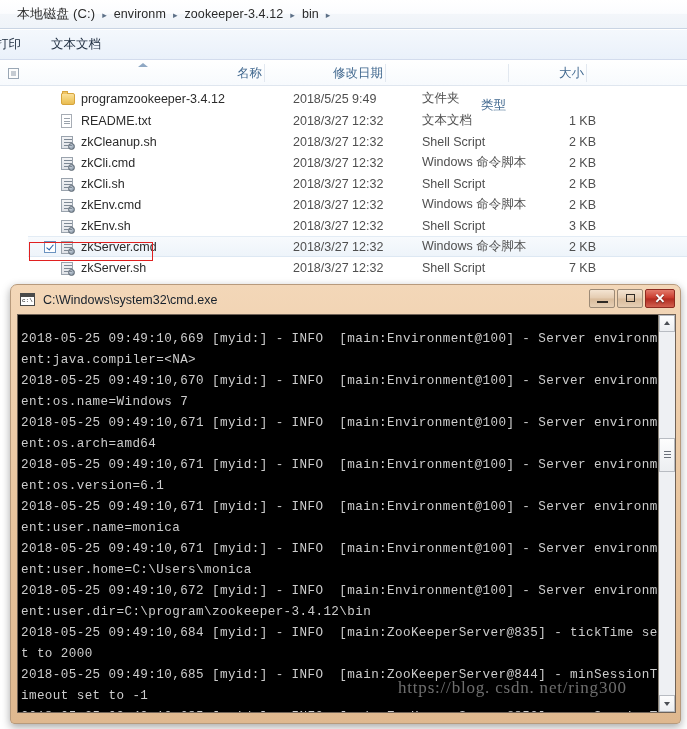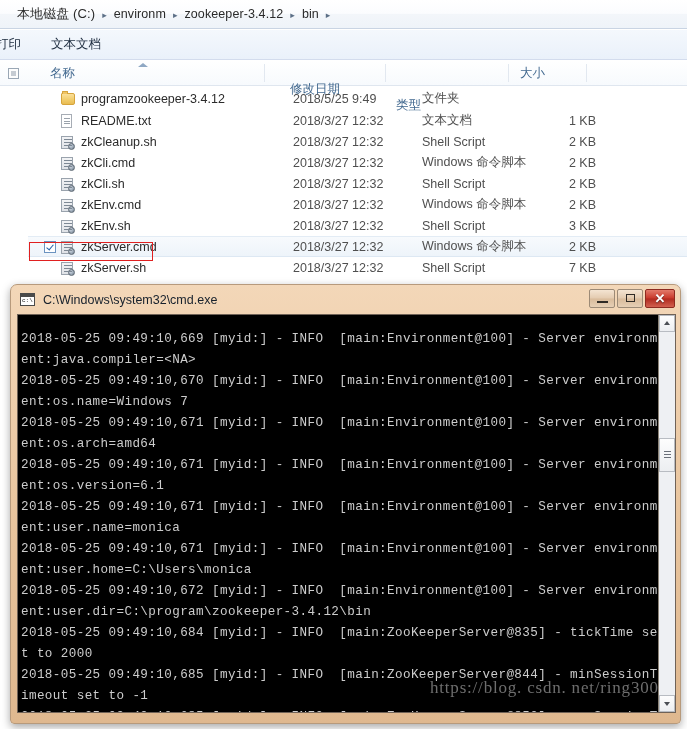--- a/index.html
+++ b/index.html
@@ -71,20 +71,21 @@
   #cmd-newfolder { margin-left: 14px; }
 
   
   #colheader {
     position: absolute;
     left: 0; top: 61px;
     width: 687px; height: 25px;
     background: linear-gradient(to bottom, #ffffff 0%, #f7fafd 100%);
     border-bottom: 1px solid #dfe6ef;
     box-sizing: border-box;
+    text-align: right;
   }
   .colcell {
     position: absolute;
     top: 0;
     height: 24px;
     line-height: 24px;
     font-size: 12.5px;
     color: #41688f;
     box-sizing: border-box;
     padding-left: 8px;
@@ -378,21 +379,20 @@
     white-space: pre;
   }
   #cmd-watermark {
     position: absolute;
     left: 380px; top: 363px;
     font-family: "Liberation Serif", "DejaVu Serif", serif;
     font-size: 17px;
     color: #6e6e6e;
     letter-spacing: 0.8px;
     white-space: nowrap;
-    margin-left: 32px;
   }
 
   
   #cmd-scroll {
     position: absolute;
     right: 0; top: 0;
     width: 17px; height: 100%;
     background: #eef0f3;
     border-left: 1px solid #8c8377;
     box-sizing: border-box;
@@ -452,21 +452,21 @@
   <div id="commandbar">
     <span id="cmd-print" class="cmdbtn">打印</span>
     <span id="cmd-newfolder" class="cmdbtn">文本文档</span>
   </div>
 
   <div id="colheader">
     <div id="selectall-box"></div>
     <div id="sort-arrow"></div>
     <div class="colcell" style="left:42px;width:220px;">名称</div>
     <div class="colsep" style="left:264px;"></div>
-    <div class="colcell" style="left:282px;width:115px;margin-top:16px;">修改日期</div>
+    <div class="colcell" style="left:268px;width:115px;">修改日期</div>
     <div class="colsep" style="left:385px;"></div>
     <div class="colcell" style="left:388px;width:118px;margin-top:32px;">类型</div>
     <div class="colsep" style="left:508px;"></div>
     <div class="colcell" style="left:512px;width:72px;">大小</div>
     <div class="colsep" style="left:586px;"></div>
   </div>
 
   <div id="filelist">
 
     <div class="frow" style="height:23px;">

